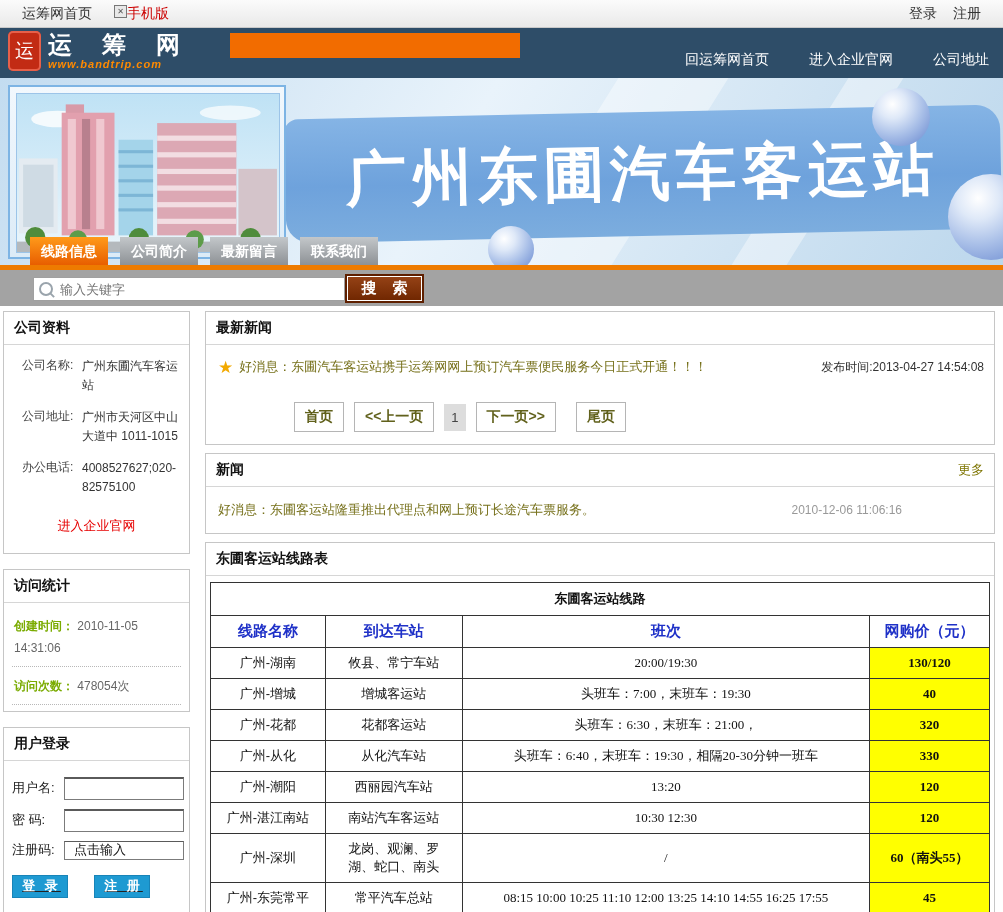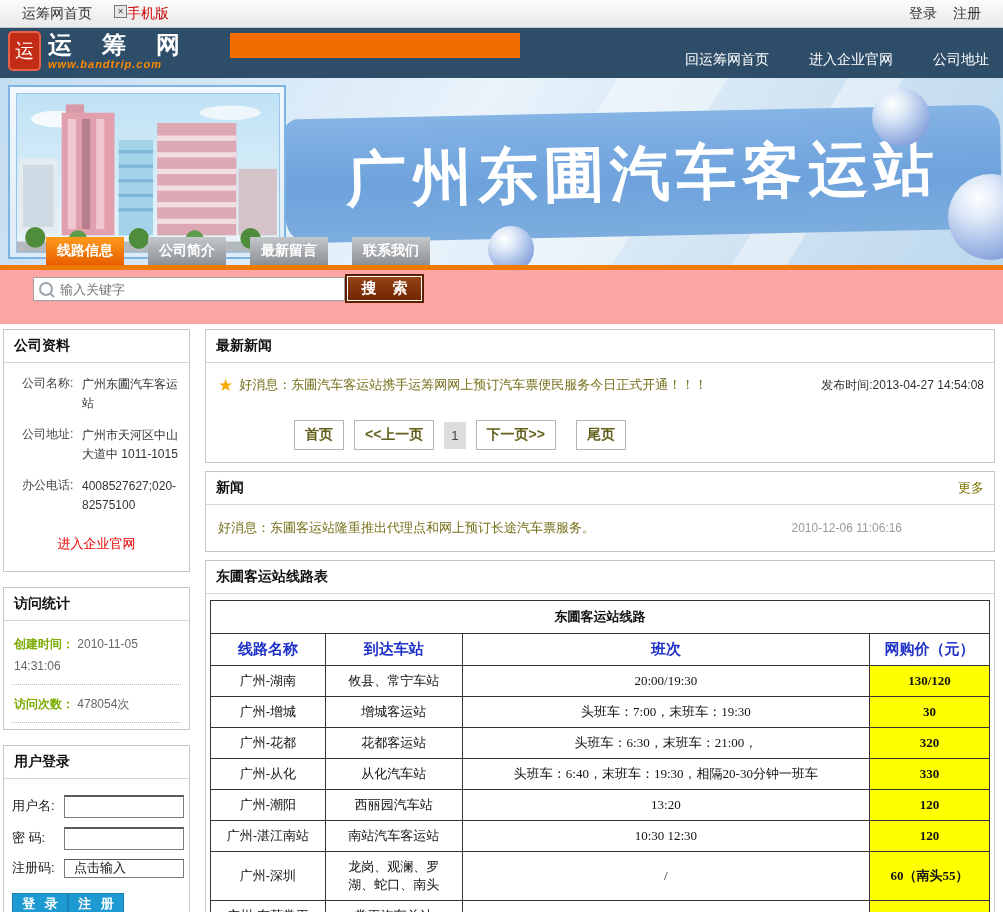--- a/index.html
+++ b/index.html
@@ -37,28 +37,28 @@
   .sphere.sp1{left:872px;top:10px;width:58px;height:58px;}
   .sphere.sp2{left:948px;top:96px;width:86px;height:86px;}
   .sphere.sp3{left:488px;top:148px;width:46px;height:46px;}
   .ribbon{position:absolute;left:285px;top:34px;width:716px;height:124px;transform:rotate(-1.2deg);
           background:linear-gradient(180deg,#85b4e5 0%,#6ea2dc 55%,#7cadde 100%);
           border-radius:14px 24px 14px 24px;display:flex;align-items:center;justify-content:center;}
   .banner-title{color:#fff;font-size:60px;font-weight:bold;letter-spacing:6px;white-space:nowrap;}
   .photo-frame{position:absolute;left:8px;top:7px;width:262px;height:158px;background:linear-gradient(#f2f8fd,#dcebf7);
                border:2px solid #7db4e4;padding:6px;}
   .photo-frame svg{width:100%;height:100%;display:block;border:1px solid #9cc4e8;}
-  .tabs{position:absolute;left:46px;bottom:0;display:flex;gap:24px;font-family:Liberation Mono, monospace;}
+  .tabs{position:absolute;left:30px;bottom:0;display:flex;gap:12px;}
   .tab{width:78px;height:28px;line-height:28px;text-align:center;color:#fff;font-weight:bold;font-size:14px;
        background:linear-gradient(#c3c7ca,#8d9195);cursor:pointer;}
   .tab.active{background:linear-gradient(#ff9a1a,#e85e00);}
   .orange-strip{height:5px;background:#ee7b00;}
 
   
-  .searchbar{height:54px;background:#fca5a5;position:relative;}
+  .searchbar{height:36px;background:#a3a3a3;position:relative;}
   .search-wrap{position:absolute;left:33px;top:7px;width:305px;height:22px;background:#fff;border:1px solid #a0a0a0;
                display:flex;align-items:center;padding-left:5px;}
   .mag{width:10px;height:10px;border:2px solid #9aa4ac;border-radius:50%;position:relative;flex:none;}
   .mag::after{content:"";position:absolute;width:6px;height:2px;background:#9aa4ac;transform:rotate(45deg);left:8px;top:10px;}
   .search-wrap input{border:none;outline:none;font-size:13px;color:#555;width:270px;margin-left:5px;background:transparent;}
   .search-btn{position:absolute;left:345px;top:4px;width:79px;height:29px;color:#fff;font-weight:bold;font-size:15px;
               letter-spacing:6px;text-indent:6px;cursor:pointer;
               background:linear-gradient(#964317,#6f2600);border:2px solid #5e1f00;box-shadow:inset 0 0 0 1px #fff;}
   .hot-keywords{position:absolute;right:14px;bottom:7px;font-size:13px;color:#2b2b2b;}
 
@@ -79,21 +79,21 @@
   .stats-body{padding:4px 8px 6px;}
   .stat-row{padding:8px 2px 6px;border-bottom:1px dotted #b8b8b8;font-size:12px;line-height:1.9;}
   .stat-label{color:#7aab00;font-weight:bold;}
   .stat-value{color:#666;}
   .login-body{padding:16px 8px 10px;}
   .login-row{display:flex;align-items:center;margin-bottom:9px;font-size:13px;color:#222;}
   .login-row label{width:52px;flex:none;}
   .login-row input{width:100px;height:20px;border:1px solid #7b7b7b;border-top:2px solid #5a5a5a;outline:none;
                    font-size:13px;padding:0 9px;color:#111;}
   .login-row input.captcha{height:17px;border-top-width:1px;}
-  .login-btn-row{display:flex;margin:15px 0 15px;}
+  .login-btn-row{display:flex;gap:26px;margin:15px 0 15px;text-decoration:underline;}
   .btn-blue{width:56px;height:23px;background:#1e9ad2;border:1px solid #1884b8;color:#fff;font-weight:bold;
             font-size:13px;letter-spacing:3px;text-indent:3px;cursor:pointer;}
 
   
   .news-item{display:flex;align-items:center;padding:13px 10px 0 12px;font-size:13px;}
   .star{color:#f2a900;font-size:17px;margin-right:6px;line-height:1;}
   .news-text{color:#76701a;}
   .news-time{margin-left:auto;color:#333;font-size:12px;white-space:nowrap;padding-left:8px;}
   .pagination{display:flex;align-items:center;gap:10px;margin:26px 0 0 88px;padding-bottom:12px;}
   .pg-btn{border:1px solid #b5b5b5;padding:5px 10px;color:#61611c;font-weight:bold;font-size:14px;background:#fff;cursor:pointer;}
@@ -333,21 +333,21 @@
           <tr>
                 <td class="c-route">广州-湖南</td>
                 <td class="c-station">攸县、常宁车站</td>
                 <td class="c-sched">20:00/19:30</td>
                 <td class="c-price dark">130/120</td>
               </tr>
               <tr>
                 <td class="c-route">广州-增城</td>
                 <td class="c-station">增城客运站</td>
                 <td class="c-sched">头班车：7:00，末班车：19:30</td>
-                <td class="c-price">30</td>
+                <td class="c-price">40</td>
               </tr>
               <tr>
                 <td class="c-route">广州-花都</td>
                 <td class="c-station">花都客运站</td>
                 <td class="c-sched">头班车：6:30，末班车：21:00，</td>
                 <td class="c-price">320</td>
               </tr>
               <tr>
                 <td class="c-route">广州-从化</td>
                 <td class="c-station">从化汽车站</td>

